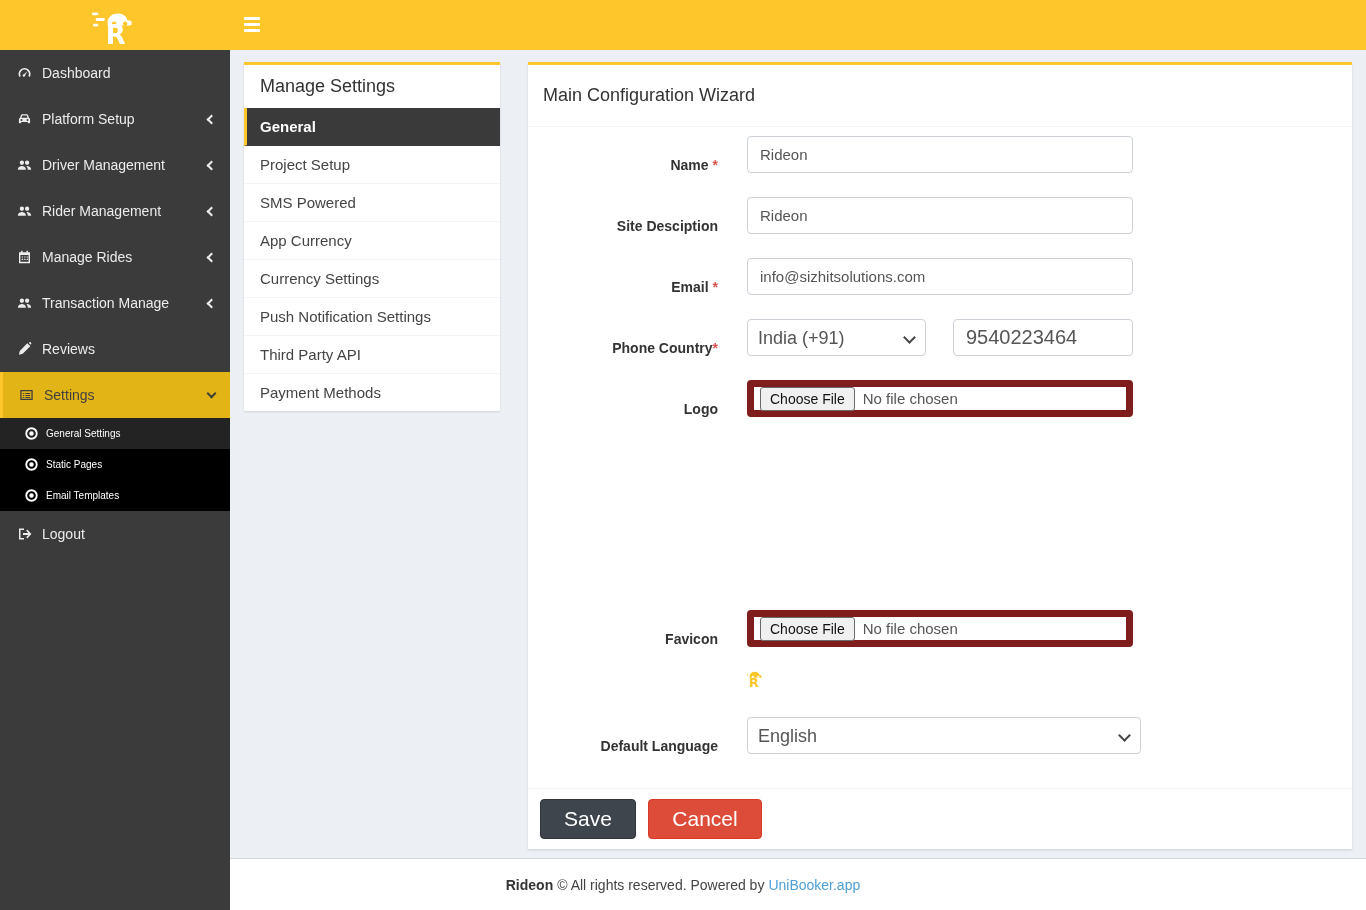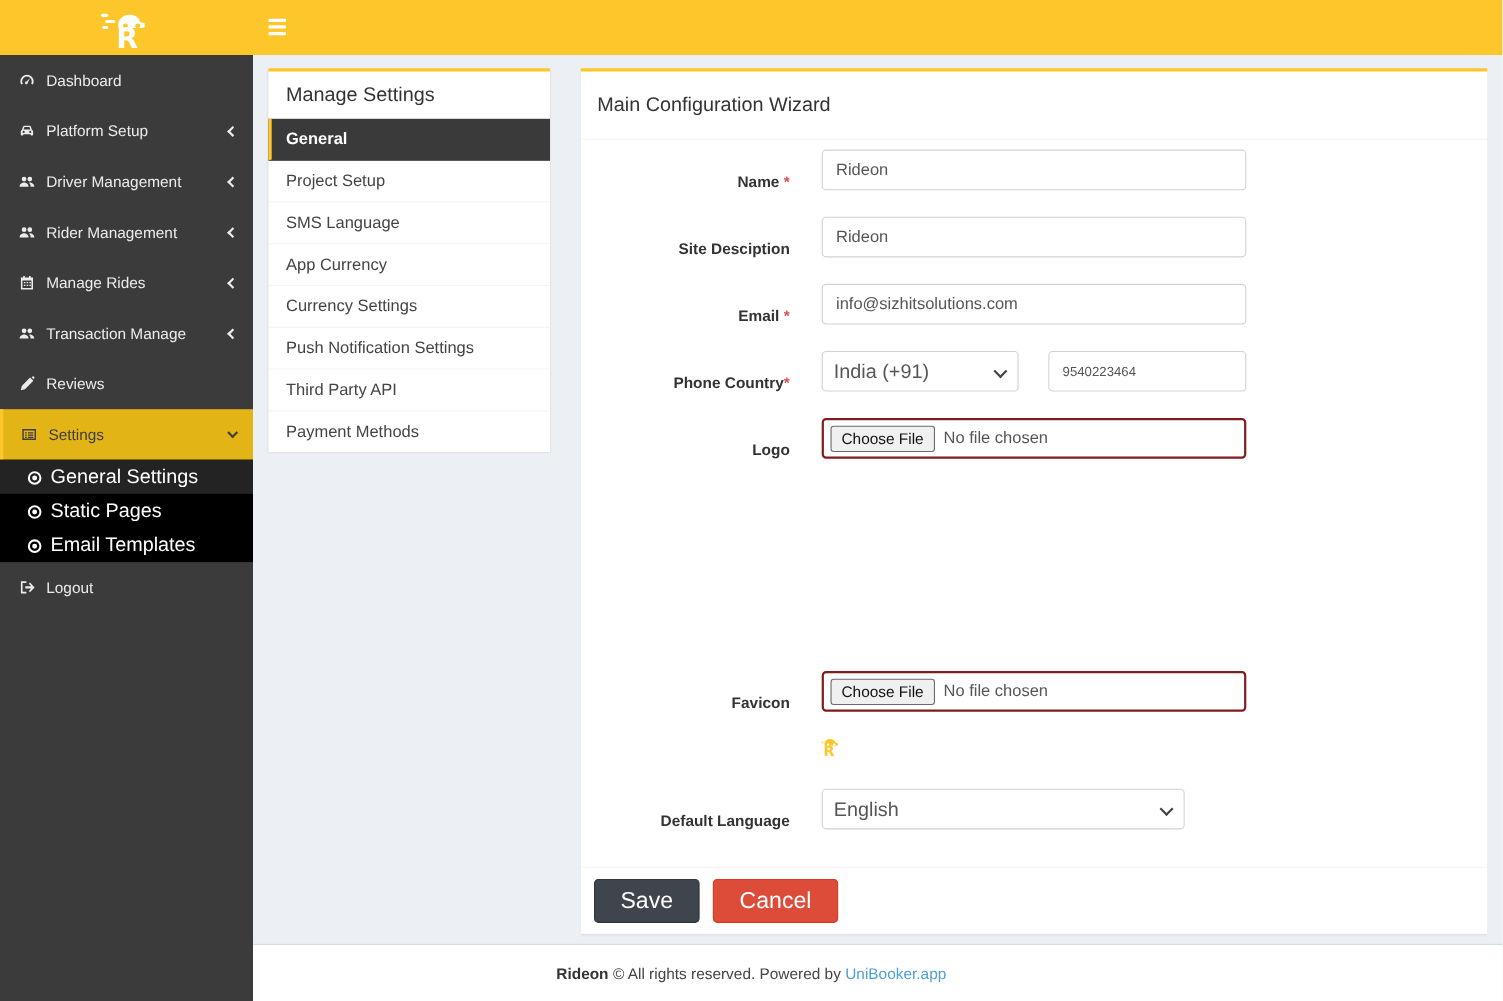--- a/index.html
+++ b/index.html
@@ -17,21 +17,21 @@
   .sidebar{position:absolute;left:0;top:50px;bottom:0;width:230px;background:#3b3b3b;z-index:30}
   .menu{list-style:none}
   .menu-item{display:flex;align-items:center;height:46px;padding:0 15px;color:#ececec;font-size:14px;cursor:pointer}
   .menu-item .mi-icon{width:18px;height:16px;margin-right:9px;flex:none;display:flex;align-items:center;justify-content:center}
   .menu-item svg{fill:currentColor}
   .chev{margin-left:auto;width:7px;height:7px;border-left:2px solid currentColor;border-bottom:2px solid currentColor;flex:none}
   .chev.left{transform:rotate(45deg)}
   .chev.down{transform:rotate(-45deg);margin-top:-3px}
   .menu-item.settings-active{background:#e3b416;color:#3f3f3f;border-left:3px solid #fdc62b;padding-left:14px}
   .submenu{list-style:none;background:#000}
-  .submenu-item{display:flex;align-items:center;height:31px;padding:0 10px 0 24px;color:#fff;font-size:18px;cursor:pointer}
+  .submenu-item{display:flex;align-items:center;height:31px;padding:0 10px 0 24px;color:#fff;font-size:10px;cursor:pointer}
   .submenu-item .mi-icon{width:15px;height:15px;margin-right:7px;flex:none}
   .submenu-item svg{fill:currentColor}
   .submenu-item.active{background:#232323}
 
   
   .content{position:absolute;left:230px;top:50px;right:0;bottom:52px;padding:12px 14px;display:flex;gap:28px;align-items:flex-start}
   .panel{background:#fff;border-top:3px solid #fdc62b;box-shadow:0 1px 2px rgba(0,0,0,.12)}
   .panel-heading{font-size:18px;color:#333}
 
   
@@ -49,23 +49,23 @@
   .form-row{display:flex;align-items:flex-end;margin-bottom:24px}
   .form-label{width:204px;padding-right:29px;text-align:right;font-weight:bold;font-size:14px;color:#333;flex:none}
   .req{color:#d9534f;font-weight:bold}
   .req.spaced{margin-left:4px}
   .text-input{width:386px;height:37px;border:1px solid #cdd2d8;border-radius:4px;padding:6px 12px;font-size:15px;color:#555;font-family:"Liberation Sans",sans-serif;background:#fff}
   .phone-wrap{display:flex;justify-content:space-between;width:386px}
   .select-wrap{position:relative}
   .select-wrap select{appearance:none;-webkit-appearance:none;height:37px;border:1px solid #cdd2d8;border-radius:4px;padding:6px 28px 6px 10px;font-size:18px;color:#555;background:#fff;font-family:"Liberation Sans",sans-serif;width:100%}
   .select-wrap::after{content:"";position:absolute;right:12px;top:14px;width:7px;height:7px;border-left:2px solid #444;border-bottom:2px solid #444;transform:rotate(-45deg);pointer-events:none}
   .sel-country{width:179px}
-  .phone-num{width:180px;height:37px;border:1px solid #cdd2d8;border-radius:4px;padding:6px 12px;font-size:12px;color:#555;font-family:"Liberation Sans",sans-serif}
-  .sel-lang{width:330px}
-  .file-box{width:386px;height:37px;border:2px solid #7f1d1d;border-radius:4px;display:flex;align-items:center;padding:3px 6px;cursor:pointer}
+  .phone-num{width:180px;height:37px;border:1px solid #cdd2d8;border-radius:4px;padding:6px 12px;font-size:20px;color:#555;font-family:"Liberation Sans",sans-serif}
+  .sel-lang{width:394px}
+  .file-box{width:386px;height:37px;border:7px solid #7f1d1d;border-radius:4px;display:flex;align-items:center;padding:3px 6px;cursor:pointer}
   .file-btn{border:1px solid #6b6b6b;background:#f0f0f0;border-radius:3px;padding:3px 9px;font-size:14px;color:#111;white-space:nowrap}
   .file-status{margin-left:8px;color:#555;font-size:15px}
   .logo-preview-spacer{height:169px}
   .favicon-preview{margin:19px 0 25px 204px;width:24px;height:26px}
   .panel-footer{border-top:1px solid #f4f4f4;margin-top:34px;padding:10px 15px 10px 12px}
   .btn{display:inline-block;font-size:21px;padding:7px 23px;border-radius:4px;border:1px solid transparent;color:#fff;cursor:pointer;font-family:"Liberation Sans",sans-serif}
   .btn-save{background:#3f454c;border-color:#30353a}
   .btn-cancel{background:#dd4b39;border-color:#d73925;margin-left:8px}
 
   
@@ -243,21 +243,21 @@
     </ul>
   </div>
 
   <div class="content">
 
     <div class="panel left-panel">
       <div class="panel-heading">Manage Settings</div>
       <ul class="tabs">
         <li class="tab active">General</li>
         <li class="tab">Project Setup</li>
-        <li class="tab">SMS Language</li>
+        <li class="tab">SMS Powered</li>
         <li class="tab">App Currency</li>
         <li class="tab">Currency Settings</li>
         <li class="tab">Push Notification Settings</li>
         <li class="tab">Third Party API</li>
         <li class="tab">Payment Methods</li>
       </ul>
     </div>
 
     <div class="panel right-panel">
       <div class="panel-heading">Main Configuration Wizard</div>

